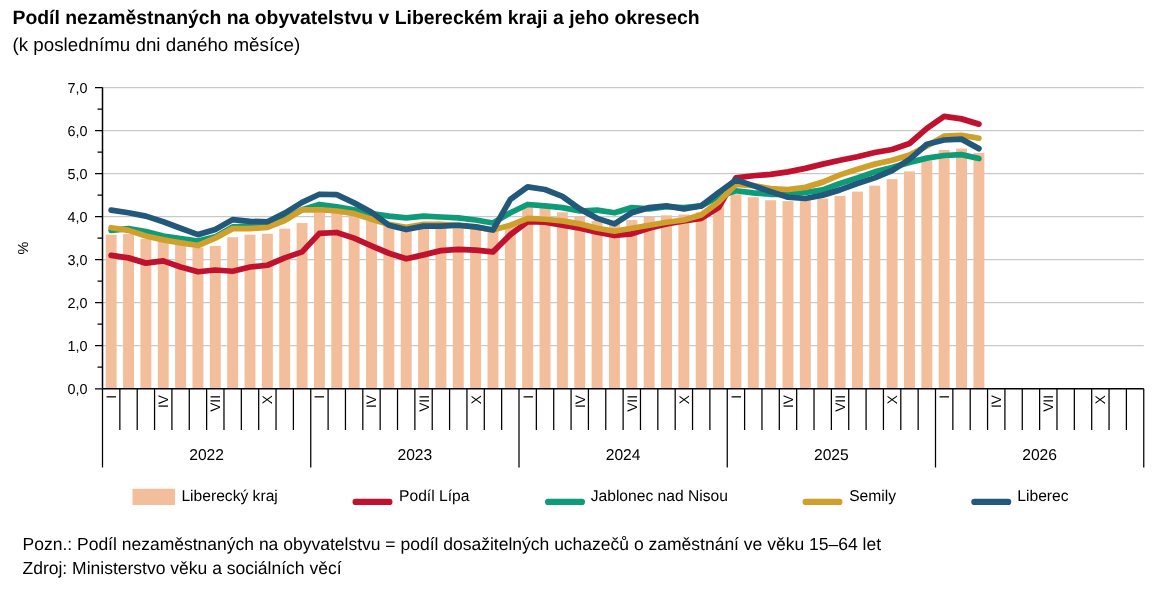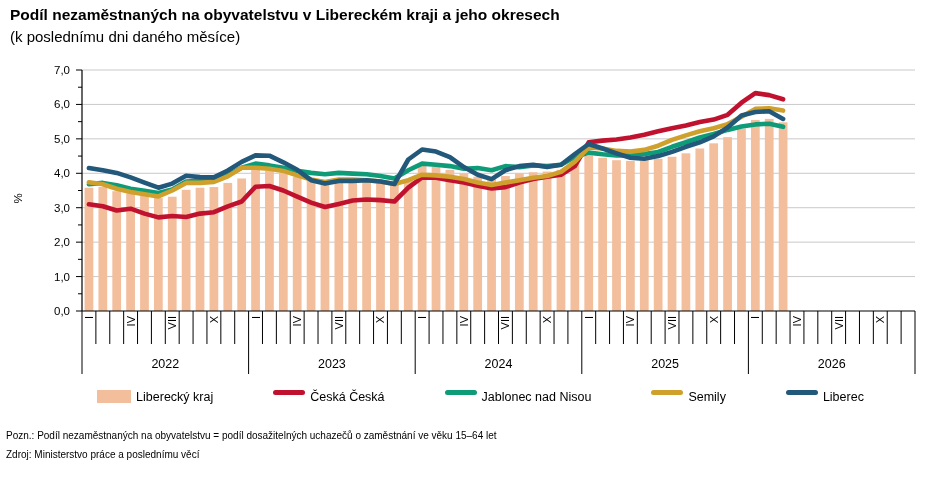--- a/index.html
+++ b/index.html
@@ -13,26 +13,26 @@
   }
   .subtitle{
     position:absolute;left:10px;top:28px;
     font-size:15px;white-space:nowrap;
   }
   #plot{position:absolute;left:0;top:50px;}
   .legend{
     position:absolute;left:0;top:390px;width:925px;
     display:flex;justify-content:center;align-items:center;gap:24px;
   }
-  .legend-item{display:flex;align-items:flex-start;gap:5px;font-size:12.5px;white-space:nowrap;padding-left:36px;}
+  .legend-item{display:flex;align-items:flex-end;gap:5px;font-size:12.5px;white-space:nowrap;padding-left:36px;}
   .swatch-bar{width:34px;height:13px;display:inline-block;}
   .swatch-line{width:32px;height:5px;border-radius:2.5px;display:inline-block;}
   .footnotes{
-    position:absolute;left:6px;top:426px;width:890px;
-    font-size:10px;line-height:19px;
+    position:absolute;left:18px;top:426px;width:890px;
+    font-size:14px;line-height:19px;
   }
 </style>
 </head>
 <body>
 
 <div class="title">Podíl nezaměstnaných na obyvatelstvu v Libereckém kraji a jeho okresech</div>
 <div class="subtitle">(k poslednímu dni daného měsíce)</div>
 
 <svg id="plot" width="925" height="340" viewBox="0 50 925 340" xmlns="http://www.w3.org/2000/svg">
     <g>
@@ -217,32 +217,32 @@
     </g>
   </svg>
 
 <div class="legend">
   <div class="legend-item">
     <span class="swatch-bar" style="background: rgb(243, 190, 156);"></span>
     <span>Liberecký kraj</span>
   </div>
   <div class="legend-item">
     <span class="swatch-line" style="background: rgb(192, 18, 47);"></span>
-    <span>Česká Česká</span>
+    <span>Podíl Lípa</span>
   </div>
   <div class="legend-item">
     <span class="swatch-line" style="background: rgb(14, 155, 119);"></span>
     <span>Jablonec nad Nisou</span>
   </div>
   <div class="legend-item">
     <span class="swatch-line" style="background: rgb(207, 160, 44);"></span>
     <span>Semily</span>
   </div>
   <div class="legend-item">
     <span class="swatch-line" style="background: rgb(34, 88, 122);"></span>
     <span>Liberec</span>
   </div>
 </div>
 
 <div class="footnotes">
   <div>Pozn.: Podíl nezaměstnaných na obyvatelstvu = podíl dosažitelných uchazečů o zaměstnání ve věku 15–64 let</div>
-  <div>Zdroj: Ministerstvo práce a poslednímu věcí</div>
+  <div>Zdroj: Ministerstvo věku a sociálních věcí</div>
 </div>
 
 </body></html>

